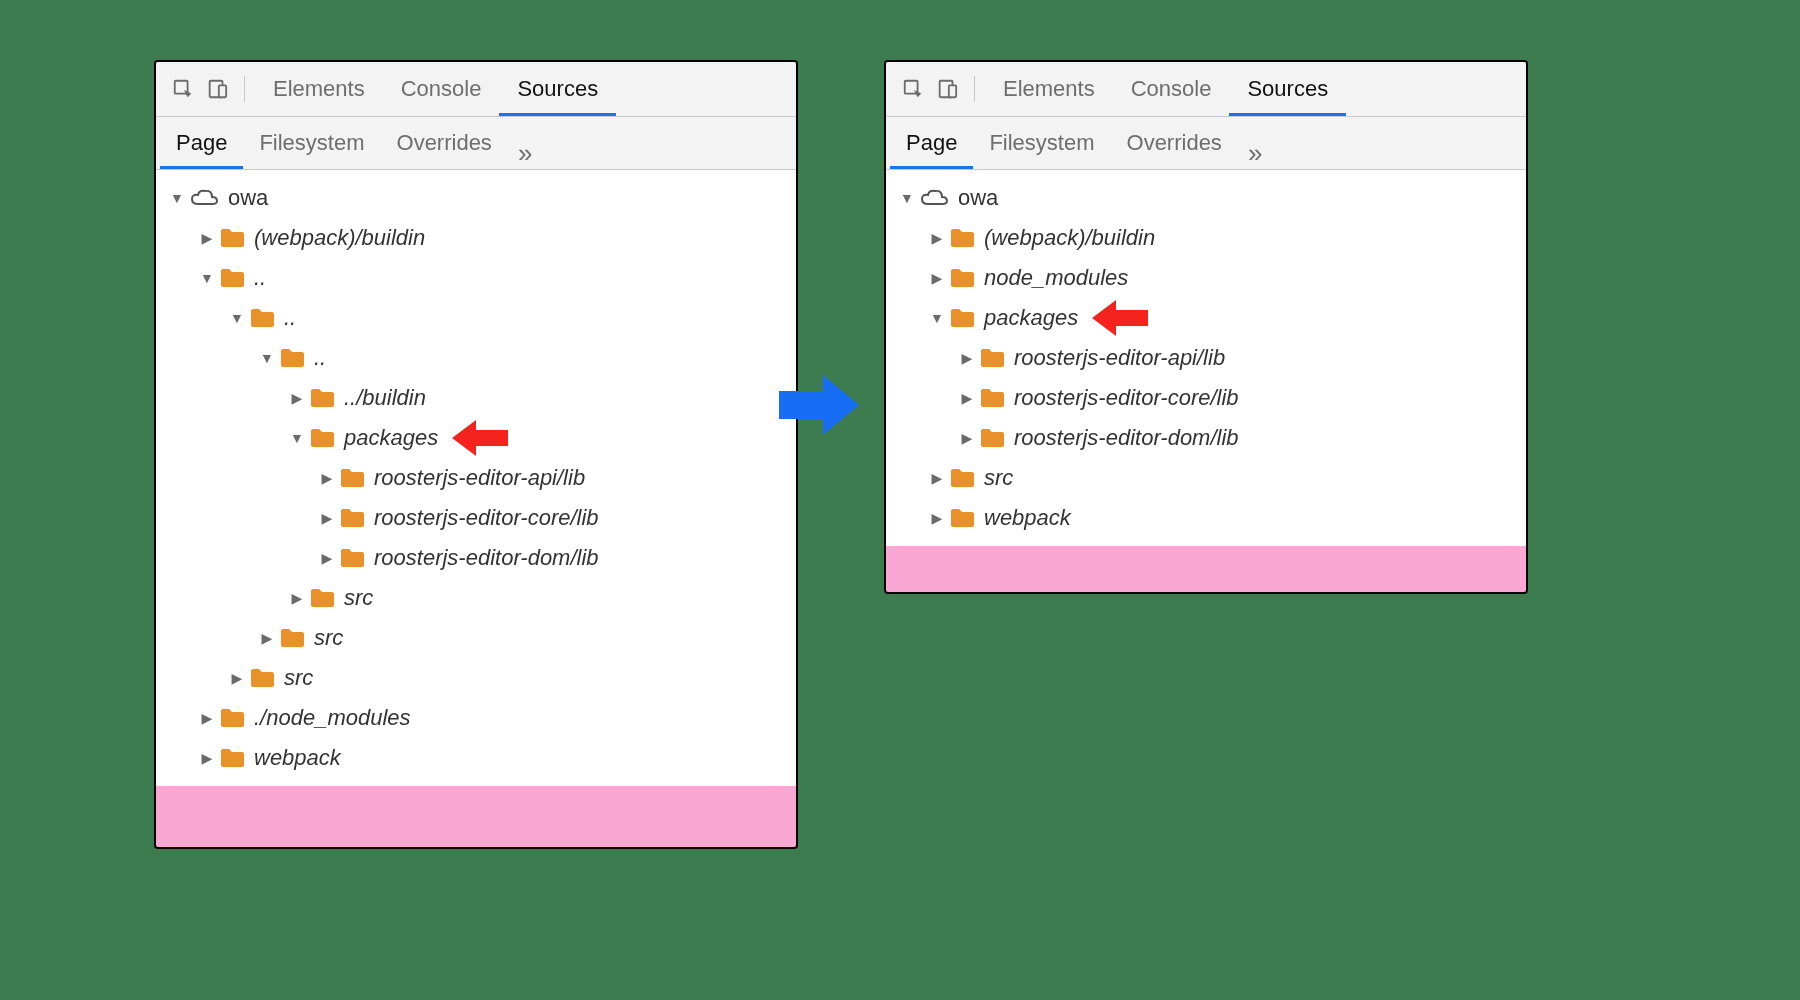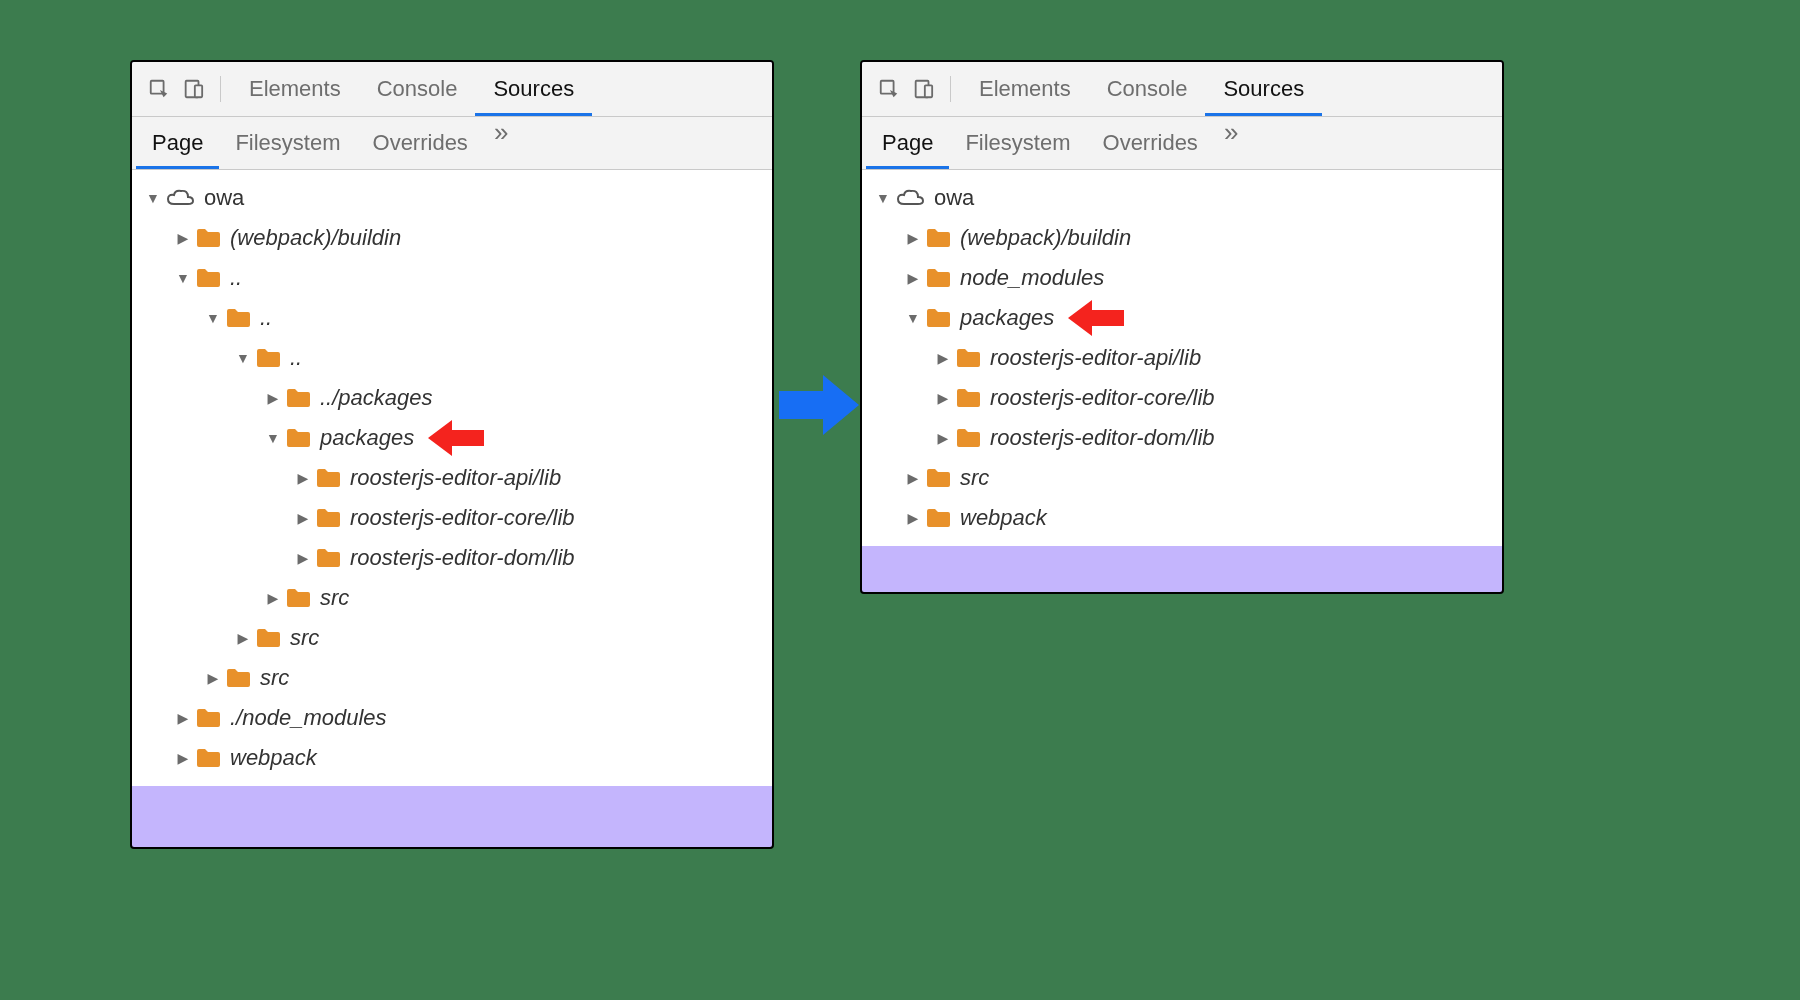--- a/index.html
+++ b/index.html
@@ -12,24 +12,25 @@
     font-size: 22px;
     color: #333;
   }
   .stage {
     position: relative;
     width: 1800px;
     height: 1000px;
   }
   .panel {
     position: absolute;
-    background: #c4b5fd;
+    background: #f9a8d4;
     border: 2px solid #000;
     border-radius: 4px;
     overflow: hidden;
+    margin-left: 24px;
   }
   .panel-left {
     left: 130px;
     top: 60px;
     width: 640px;
     height: 785px;
   }
   .panel-right {
     left: 860px;
     top: 60px;
@@ -69,21 +70,21 @@
     color: #6e6e6e;
     cursor: pointer;
   }
   .tab.active {
     color: #111;
     box-shadow: inset 0 -3px 0 #1a73e8;
   }
   
   .subbar {
     display: flex;
-    align-items: flex-start;
+    align-items: flex-end;
     height: 52px;
     border-bottom: 1px solid #c9c9c9;
     background: #f3f3f3;
     padding-left: 4px;
   }
   .subtab {
     padding: 0 16px;
     height: 100%;
     display: flex;
     align-items: center;
@@ -251,21 +252,21 @@
         <span class="label italic">..</span>
       </div>
 
       <div class="row" style="padding-left:130px">
         <span class="disclosure">▶</span>
         <span class="folder">
             <svg width="24" height="20" viewBox="0 0 24 20">
               <path d="M1 3 Q1 1 3 1 L9 1 L12 4 L22 4 Q24 4 24 6 L24 17 Q24 19 22 19 L3 19 Q1 19 1 17 Z" fill="#e8912b"></path>
             </svg>
           </span>
-        <span class="label italic">../packages</span>
+        <span class="label italic">../buildin</span>
       </div>
 
       <div class="row" style="padding-left:130px">
         <span class="disclosure">▼</span>
         <span class="folder">
             <svg width="24" height="20" viewBox="0 0 24 20">
               <path d="M1 3 Q1 1 3 1 L9 1 L12 4 L22 4 Q24 4 24 6 L24 17 Q24 19 22 19 L3 19 Q1 19 1 17 Z" fill="#e8912b"></path>
             </svg>
           </span>
         <span class="label italic">packages</span>

